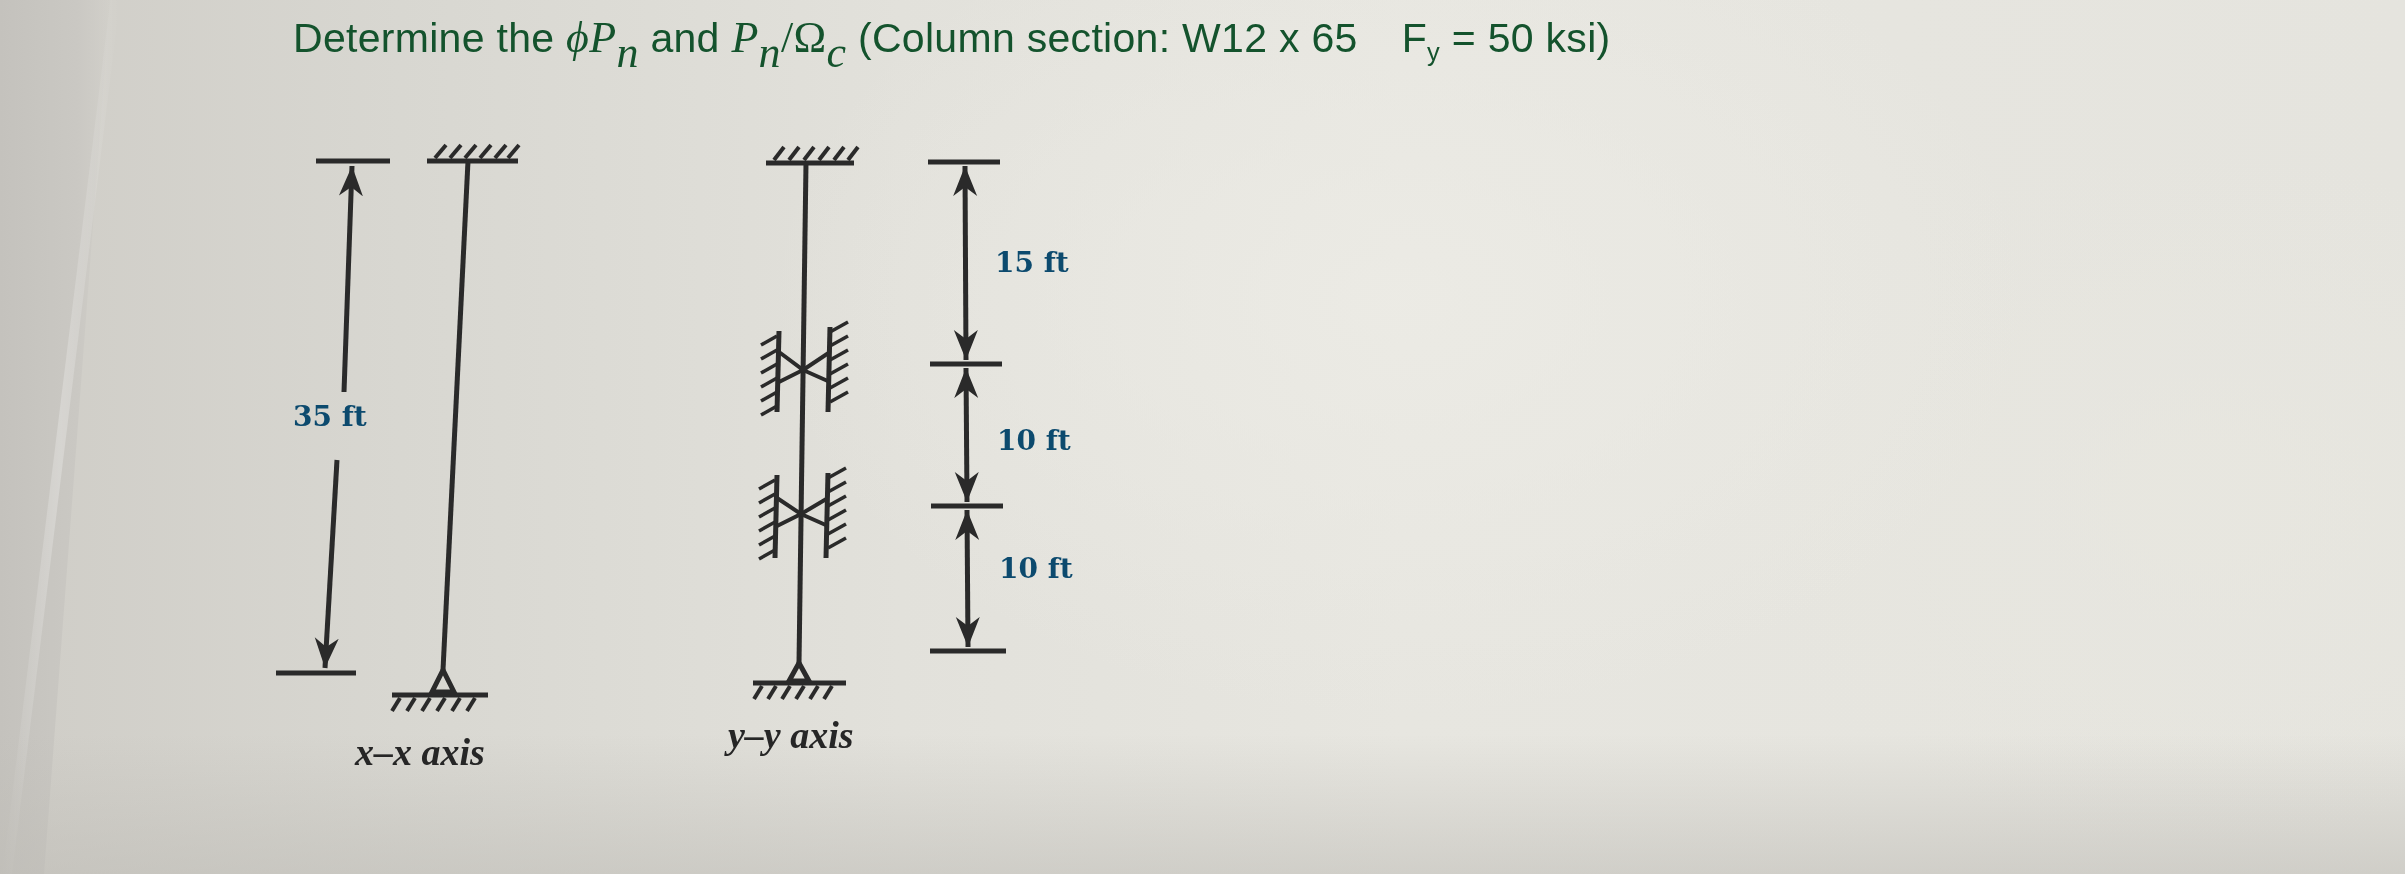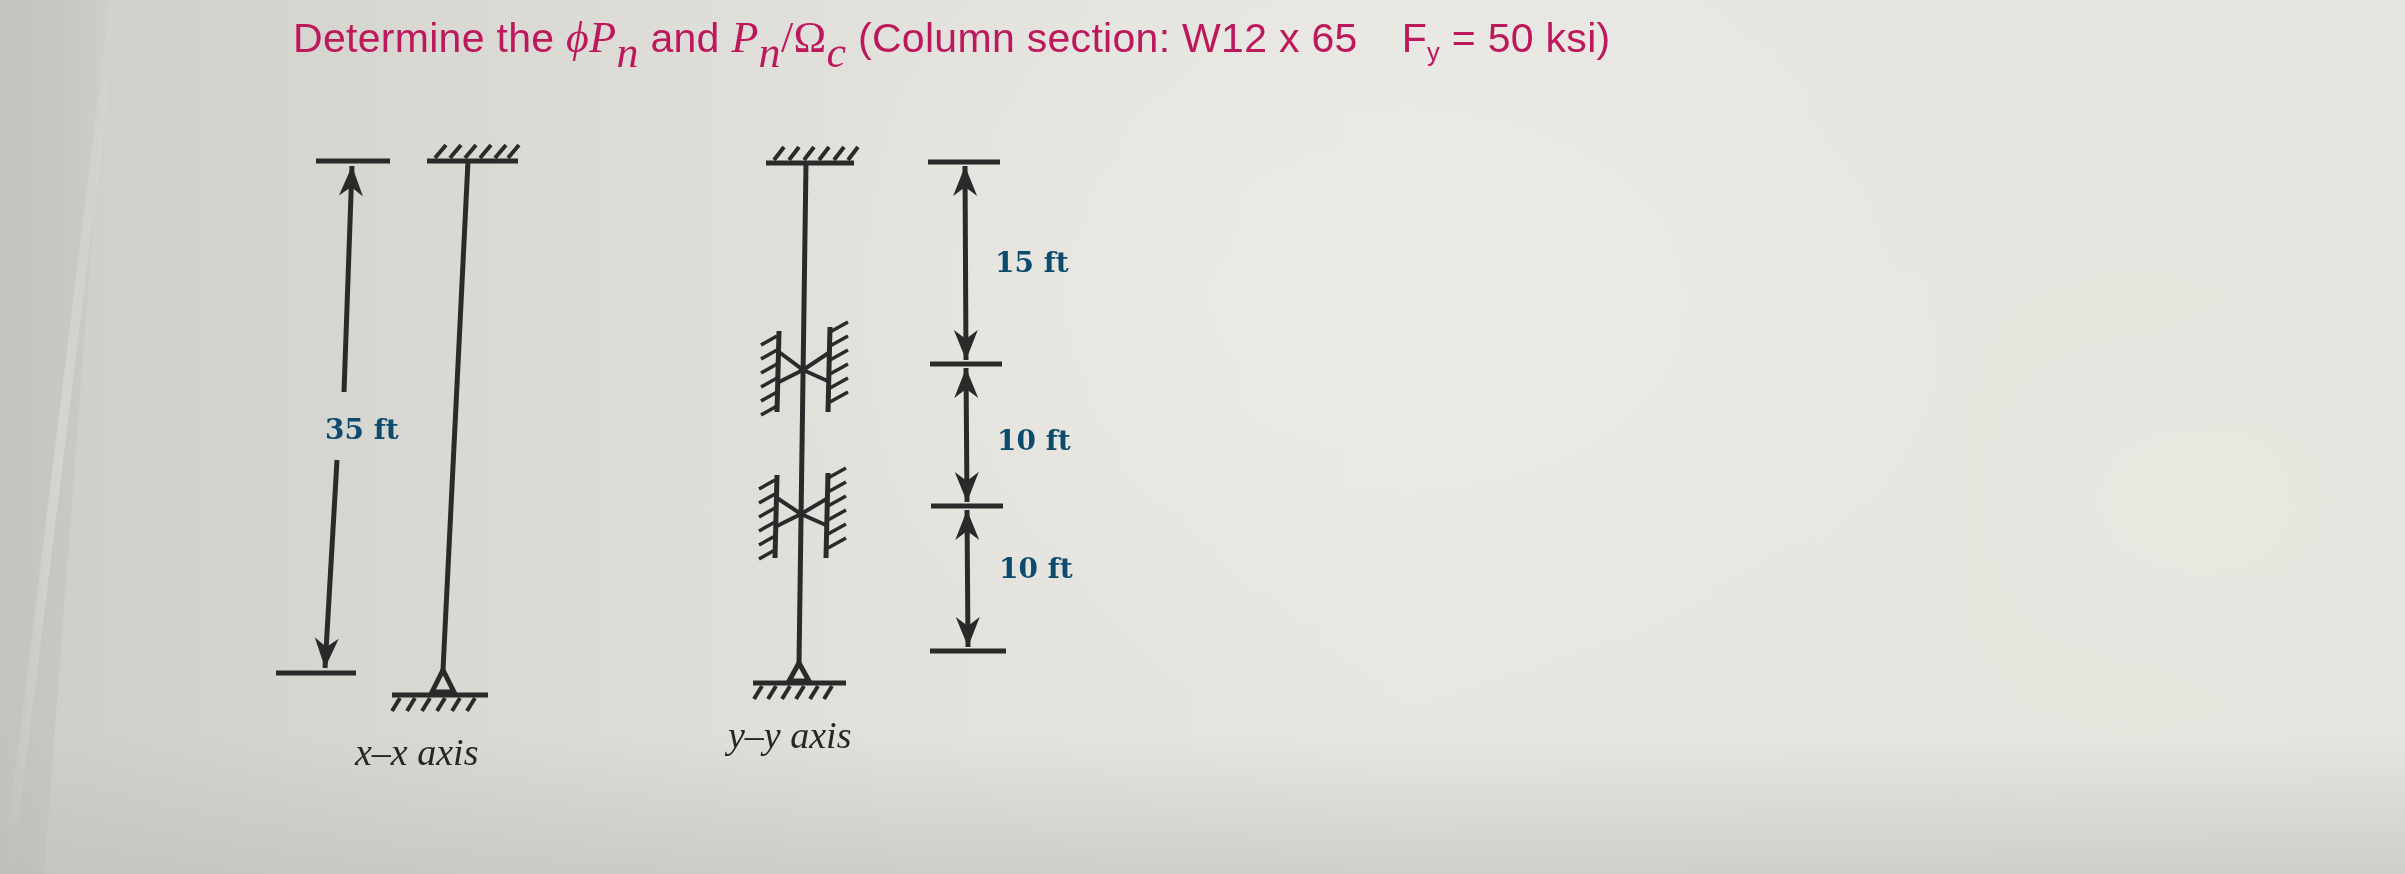--- a/index.html
+++ b/index.html
@@ -24,33 +24,33 @@
       position: absolute; left: 0; top: 0; width: 120px; height: 874px;
       background: linear-gradient(90deg, rgba(0,0,0,0) 0%, rgba(255,255,255,0.25) 50%, rgba(0,0,0,0) 100%);
       clip-path: polygon(92% 0, 100% 0, 10% 100%, 2% 100%);
     }
     .shadow-bottom {
       position: absolute; left: 0; right: 0; bottom: 0; height: 140px;
       background: linear-gradient(180deg, rgba(190,188,182,0) 0%, rgba(190,188,182,0.55) 100%);
     }
     .title {
       position: absolute; left: 293px; top: 12px;
-      font-size: 41px; color: #be185d; white-space: nowrap; letter-spacing: 0.3px;
+      font-size: 41px; color: #14532d; white-space: nowrap; letter-spacing: 0.3px;
     }
     .title .math { font-family: "Liberation Serif", serif; font-style: italic; font-size: 44px; }
     .title .math-up { font-family: "Liberation Serif", serif; font-style: normal; font-size: 44px; }
     .title sub { font-size: 0.62em; vertical-align: -0.35em; line-height: 0; }
     .title .gap { display: inline-block; width: 44px; }
     svg.diagram { position: absolute; left: 0; top: 0; }
     .dim-label {
       position: absolute; font-family: "DejaVu Serif", serif; font-weight: bold;
       font-size: 28px; color: #0c4a6e; white-space: nowrap;
     }
     .axis-label {
-      position: absolute; font-family: "Liberation Serif", serif; font-weight: normal;
+      position: absolute; font-family: "Liberation Serif", serif; font-weight: bold;
       font-style: italic; font-size: 38px; color: #262626; white-space: nowrap;
     }
   </style>
 </head>
 <body>
 
 <div class="page-bg"></div>
 <div class="shadow-left"></div>
 <div class="page-edge"></div>
 <div class="shadow-bottom"></div>
@@ -171,19 +171,19 @@
       <line x1="930" y1="364" x2="1002" y2="364"></line>
       <line x1="931" y1="506" x2="1003" y2="506"></line>
       <line x1="930" y1="651" x2="1006" y2="651"></line>
       <line x1="965" y1="166" x2="966" y2="360" marker-start="url(#arrow)" marker-end="url(#arrow)"></line>
       <line x1="966" y1="368" x2="967" y2="502" marker-start="url(#arrow)" marker-end="url(#arrow)"></line>
       <line x1="967" y1="510" x2="968" y2="647" marker-start="url(#arrow)" marker-end="url(#arrow)"></line>
     </g>
   </g>
 </svg>
 
-<div class="dim-label" style="left:293px; top:413px;margin-left:32px;">35 ft</div>
+<div class="dim-label" style="left:293px; top:400px;">35 ft</div>
 <div class="dim-label" style="left:995px; top:246px;">15 ft</div>
 <div class="dim-label" style="left:997px; top:424px;">10 ft</div>
 <div class="dim-label" style="left:999px; top:552px;">10 ft</div>
 
 <div class="axis-label" style="left:355px; top:730px;">x–x axis</div>
 <div class="axis-label" style="left:728px; top:713px;">y–y axis</div>
 
 </body></html>

